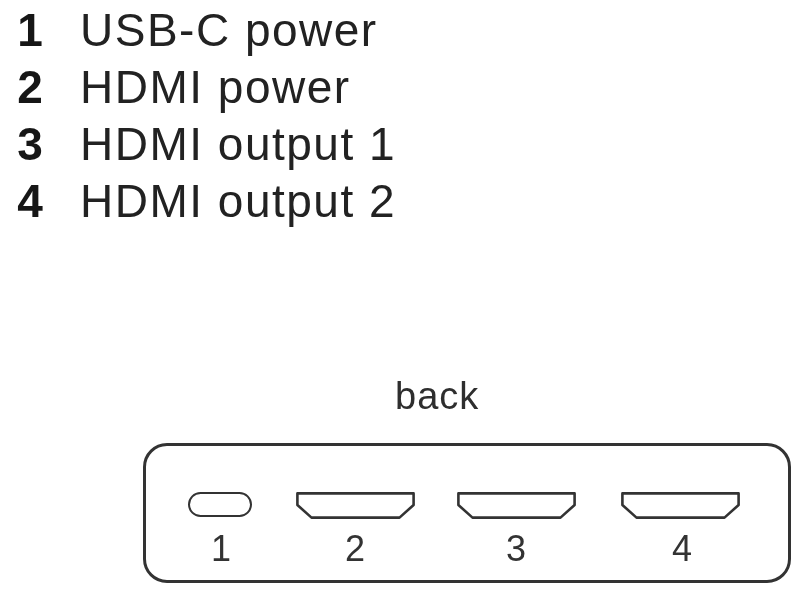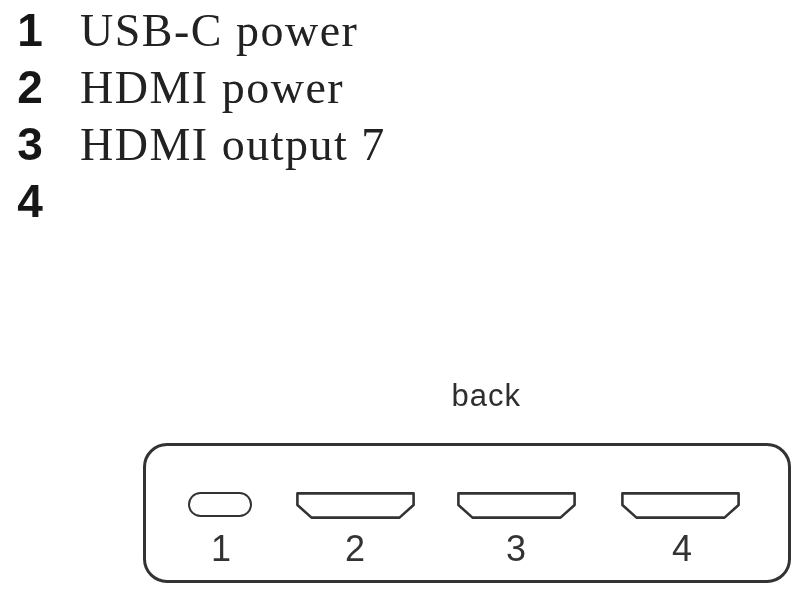--- a/index.html
+++ b/index.html
@@ -19,26 +19,26 @@
   .legend-row {
     display: flex;
     height: 57px; line-height: 57px;
     font-size: 46px; letter-spacing: 1.5px;
     white-space: nowrap;
   }
   .legend-num {
     width: 44px; text-align: center;
     font-weight: 800; color: #161616; letter-spacing: 0;
   }
-  .legend-label { margin-left: 28px; color: #222222; font-family: Liberation Serif, serif; }
+  .legend-label { margin-left: 28px; color: #222222; }
 
   
   .diagram-title {
     position: absolute; left: 395px; top: 378px; width: 126px;
-    text-align: right; font-size: 31px; line-height: 36px;
+    text-align: left; font-size: 38px; line-height: 36px;
     color: #2e2e2e; letter-spacing: 1px;
   }
   .panel {
     position: absolute; left: 143px; top: 443px;
     width: 648px; height: 140px;
     border: 3px solid #333333; border-radius: 24px;
     box-sizing: border-box; background: #ffffff;
   }
   .usbc-port {
     position: absolute; left: 42px; top: 46px;
@@ -70,24 +70,25 @@
     <li class="legend-row">
       <span class="legend-num">1</span>
       <span class="legend-label">USB-C power</span>
     </li>
     <li class="legend-row">
       <span class="legend-num">2</span>
       <span class="legend-label">HDMI power</span>
     </li>
     <li class="legend-row">
       <span class="legend-num">3</span>
-      <span class="legend-label">HDMI output 7</span>
+      <span class="legend-label">HDMI output 1</span>
     </li>
     <li class="legend-row">
       <span class="legend-num">4</span>
+      <span class="legend-label">HDMI output 2</span>
     </li>
   </ul>
 
   <div class="diagram-title">back</div>
 
   <div class="panel">
 
     <div class="usbc-port"></div>
 
     <svg class="hdmi hdmi-2" viewBox="0 0 119 27" xmlns="http://www.w3.org/2000/svg">

